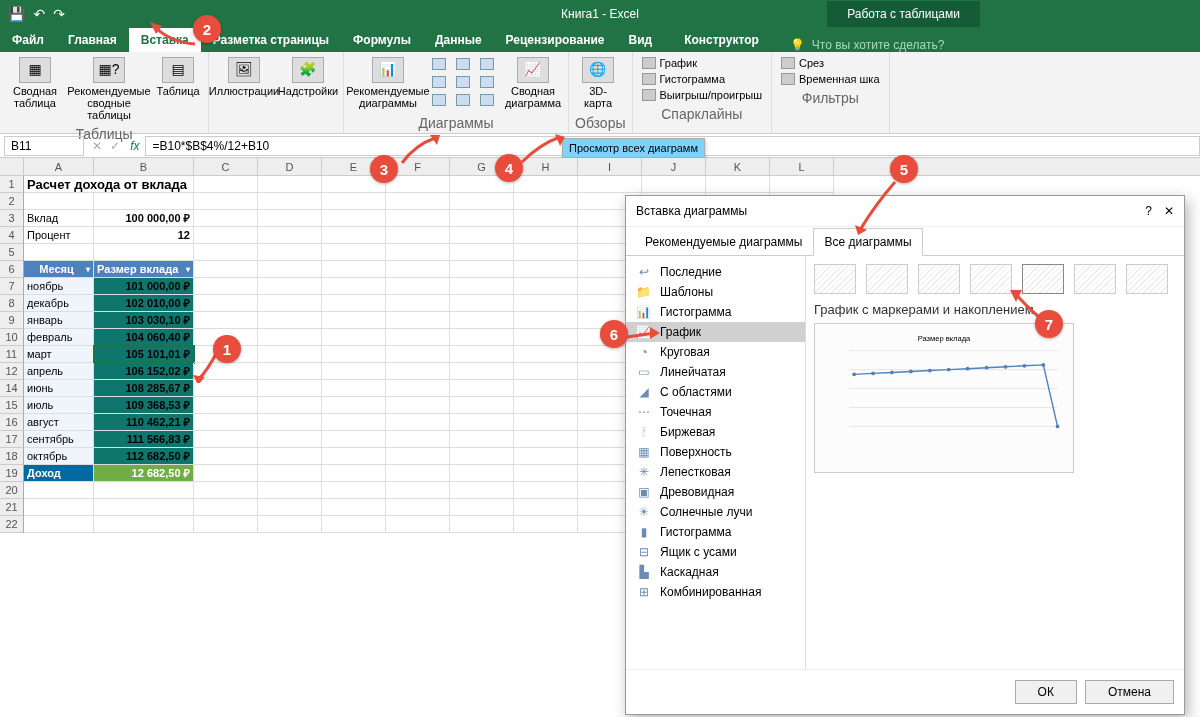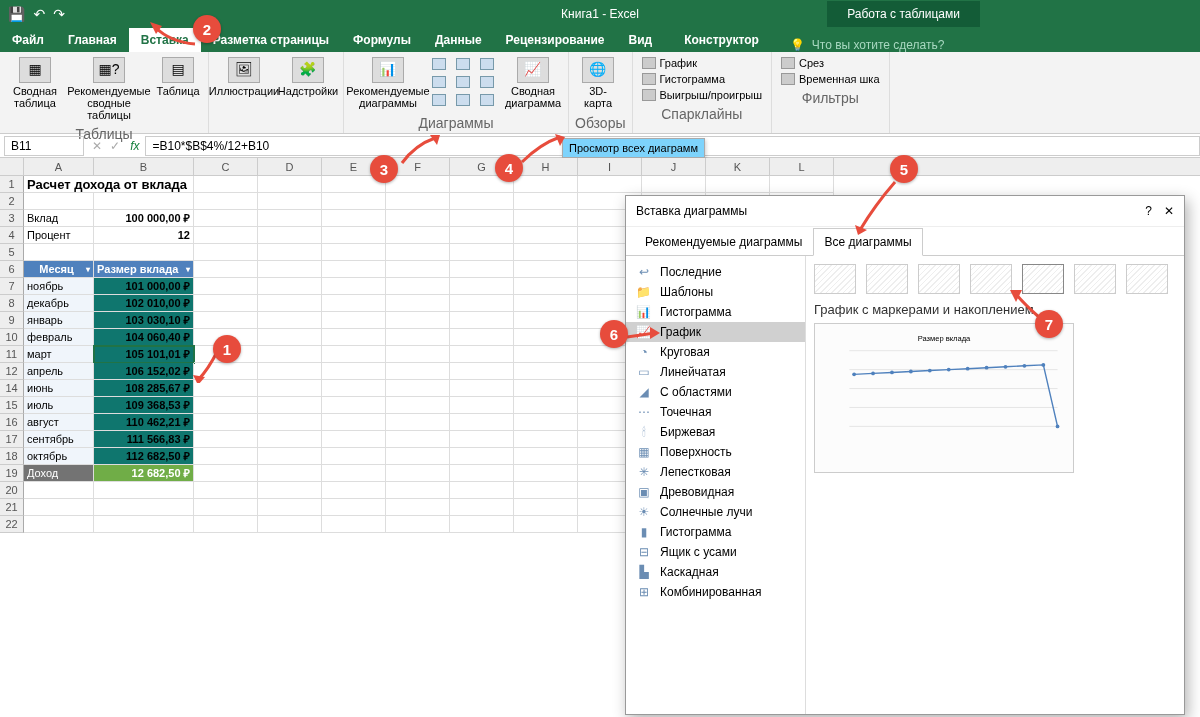--- a/index.html
+++ b/index.html
@@ -46,21 +46,21 @@
 .row { display: flex; height: 17px; font-size: 11px; }
 .rh { width: 24px; text-align: center; background: #eee; border-right: 1px solid #aaa; border-bottom: 1px solid #ccc; color: #555; line-height: 17px; }
 .cell { border-right: 1px solid #ddd; border-bottom: 1px solid #ddd; padding: 0 3px; line-height: 17px; overflow: hidden; white-space: nowrap; }
 .cA { width: 70px; } .cB { width: 100px; text-align: right; font-weight: bold; } .cO { width: 64px; }
 
 .title-cell { font-weight: bold; font-size: 13px; }
 .tbl-hdr { background: #4f81bd; color: #fff; font-weight: bold; text-align: center; }
 .tbl-hdr .dd { float: right; font-size: 8px; }
 .data-row .cA { background: #f0f5fb; } 
 .data-row .cB { background: #0f766e; }
-.total-row .cA { background: #737373; color: #fff; font-weight: normal; }
+.total-row .cA { background: #0369a1; color: #fff; font-weight: bold; }
 .total-row .cB { background: #70ad47; color: #fff; }
 .selected-cell { outline: 2px solid #217346; outline-offset: -1px; }
 
 .dialog { position: absolute; left: 625px; top: 195px; width: 560px; height: 520px; background: #fff; border: 1px solid #999; box-shadow: 3px 5px 14px rgba(0,0,0,.3); display: flex; flex-direction: column; font-size: 12px; }
 .dlg-title { padding: 8px 10px; font-size: 12px; display: flex; justify-content: space-between; border-bottom: 1px solid #eee; }
 .dlg-tabs { display: flex; border-bottom: 1px solid #ccc; padding: 0 8px; }
 .dlg-tabs .dtab { padding: 6px 10px; border: 1px solid transparent; cursor: pointer; position: relative; top: 1px; }
 .dlg-tabs .dtab.active { border-color: #ccc; border-bottom-color: #fff; background: #fff; }
 .dlg-body { flex: 1; display: flex; }
 .dlg-cats { width: 180px; border-right: 1px solid #ddd; padding: 6px 0; overflow-y: auto; }
@@ -660,20 +660,24 @@
               <circle cx="155" cy="39" r="2"></circle>
               <circle cx="175" cy="38" r="2"></circle>
               <circle cx="195" cy="37" r="2"></circle>
               <circle cx="215" cy="36" r="2"></circle>
               <circle cx="235" cy="35" r="2"></circle>
               <circle cx="250" cy="100" r="2"></circle>
             </g>
         </svg>
       </div>
     </div>
+  </div>
+  <div class="dlg-btns">
+    <button class="btn">ОК</button>
+    <button class="btn">Отмена</button>
   </div>
 </div>
 
 <div class="callout" style="left:213px;top:335px">1</div>
 <div class="callout" style="left:193px;top:15px">2</div>
 <div class="callout" style="left:370px;top:155px">3</div>
 <div class="callout" style="left:495px;top:154px">4</div>
 <div class="callout" style="left:890px;top:155px">5</div>
 <div class="callout" style="left:600px;top:320px">6</div>
 <div class="callout" style="left:1035px;top:310px">7</div>

